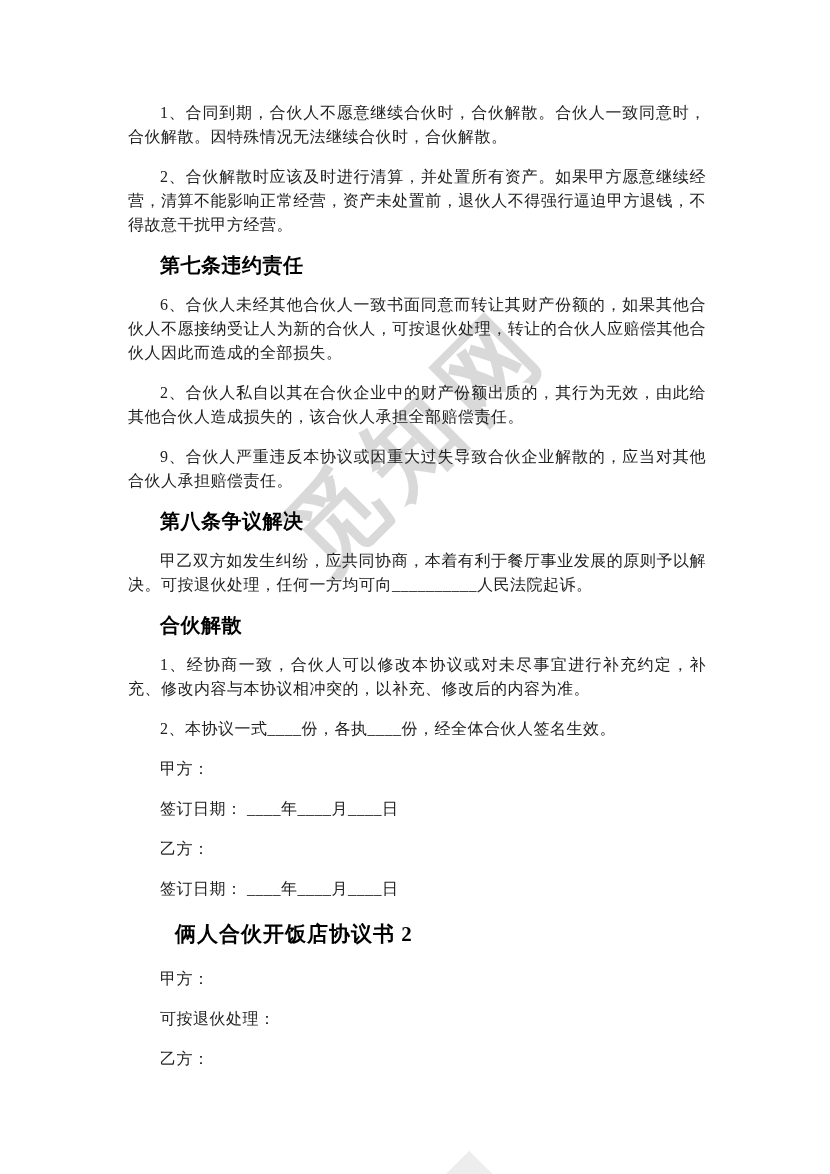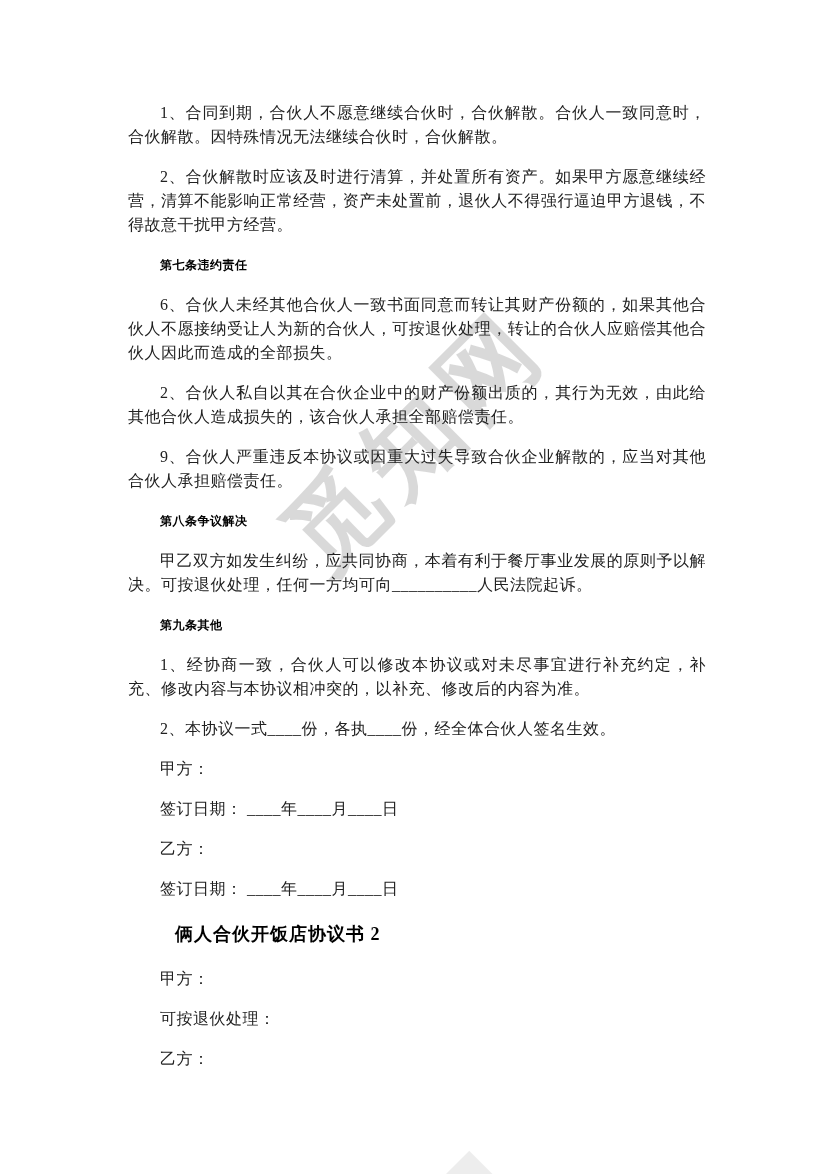--- a/index.html
+++ b/index.html
@@ -60,29 +60,29 @@
     text-align: justify;
   }
   .content p {
     margin: 16px 0;
     text-indent: 32px;
   }
   .content p:first-child { margin-top: 0; }
   .content h3 {
     margin: 16px 0;
     text-indent: 32px;
-    font-size: 12px;
+    font-size: 20px;
     line-height: 24px;
     font-weight: bold;
     color: #000000;
   }
   .content h1 {
     margin: 12px 0;
     text-indent: 47px;
-    font-size: 18px;
+    font-size: 21px;
     line-height: 34px;
     font-weight: bold;
     color: #000000;
     letter-spacing: 1px;
   }
 </style>
 </head>
 <body>
 
 <div class="page">
@@ -92,21 +92,21 @@
 
   <div class="content">
     <p>1、合同到期，合伙人不愿意继续合伙时，合伙解散。合伙人一致同意时，合伙解散。因特殊情况无法继续合伙时，合伙解散。</p>
     <p>2、合伙解散时应该及时进行清算，并处置所有资产。如果甲方愿意继续经营，清算不能影响正常经营，资产未处置前，退伙人不得强行逼迫甲方退钱，不得故意干扰甲方经营。</p>
     <h3>第七条违约责任</h3>
     <p>6、合伙人未经其他合伙人一致书面同意而转让其财产份额的，如果其他合伙人不愿接纳受让人为新的合伙人，可按退伙处理，转让的合伙人应赔偿其他合伙人因此而造成的全部损失。</p>
     <p>2、合伙人私自以其在合伙企业中的财产份额出质的，其行为无效，由此给其他合伙人造成损失的，该合伙人承担全部赔偿责任。</p>
     <p>9、合伙人严重违反本协议或因重大过失导致合伙企业解散的，应当对其他合伙人承担赔偿责任。</p>
     <h3>第八条争议解决</h3>
     <p>甲乙双方如发生纠纷，应共同协商，本着有利于餐厅事业发展的原则予以解决。可按退伙处理，任何一方均可向__________人民法院起诉。</p>
-    <h3>第九条其他</h3>
+    <h3>合伙解散</h3>
     <p>1、经协商一致，合伙人可以修改本协议或对未尽事宜进行补充约定，补充、修改内容与本协议相冲突的，以补充、修改后的内容为准。</p>
     <p>2、本协议一式____份，各执____份，经全体合伙人签名生效。</p>
     <p>甲方：</p>
     <p>签订日期： ____年____月____日</p>
     <p>乙方：</p>
     <p>签订日期： ____年____月____日</p>
     <h1>俩人合伙开饭店协议书 2</h1>
     <p>甲方：</p>
     <p>可按退伙处理：</p>
     <p>乙方：</p>

